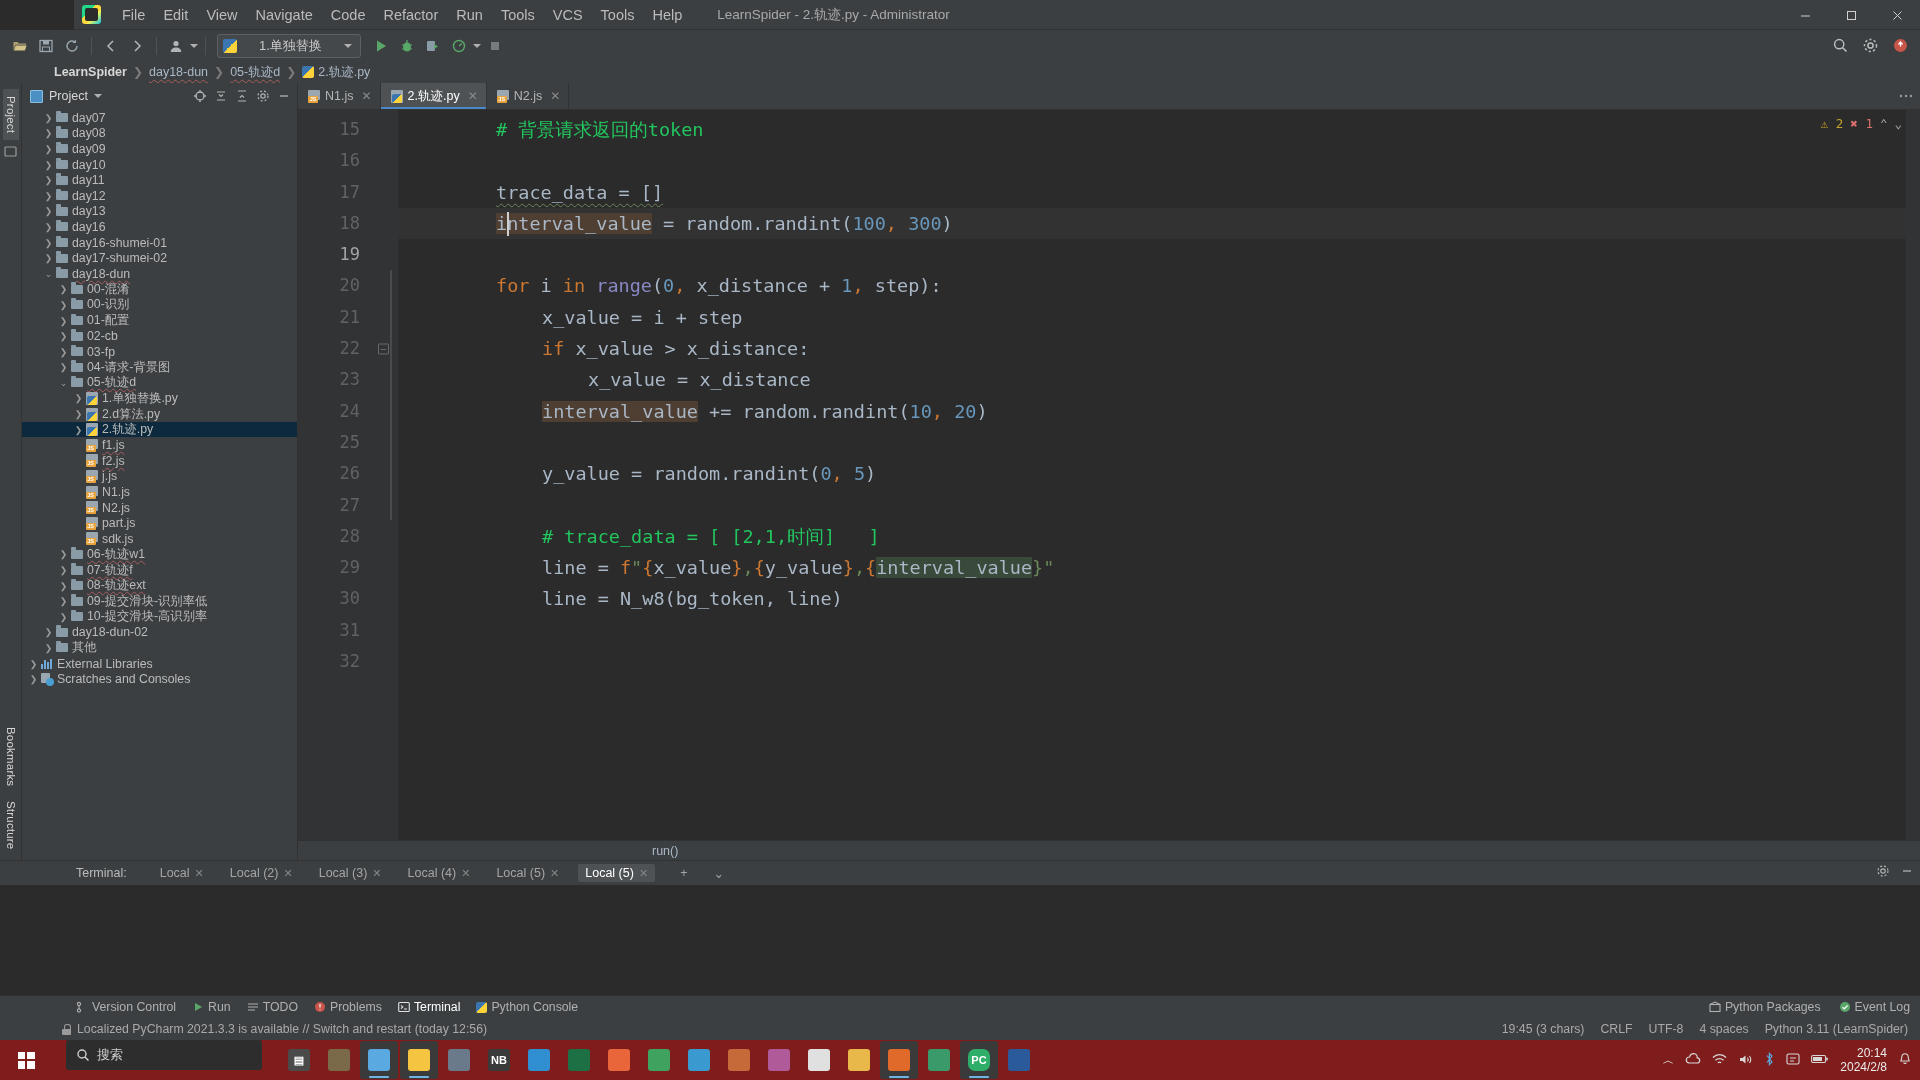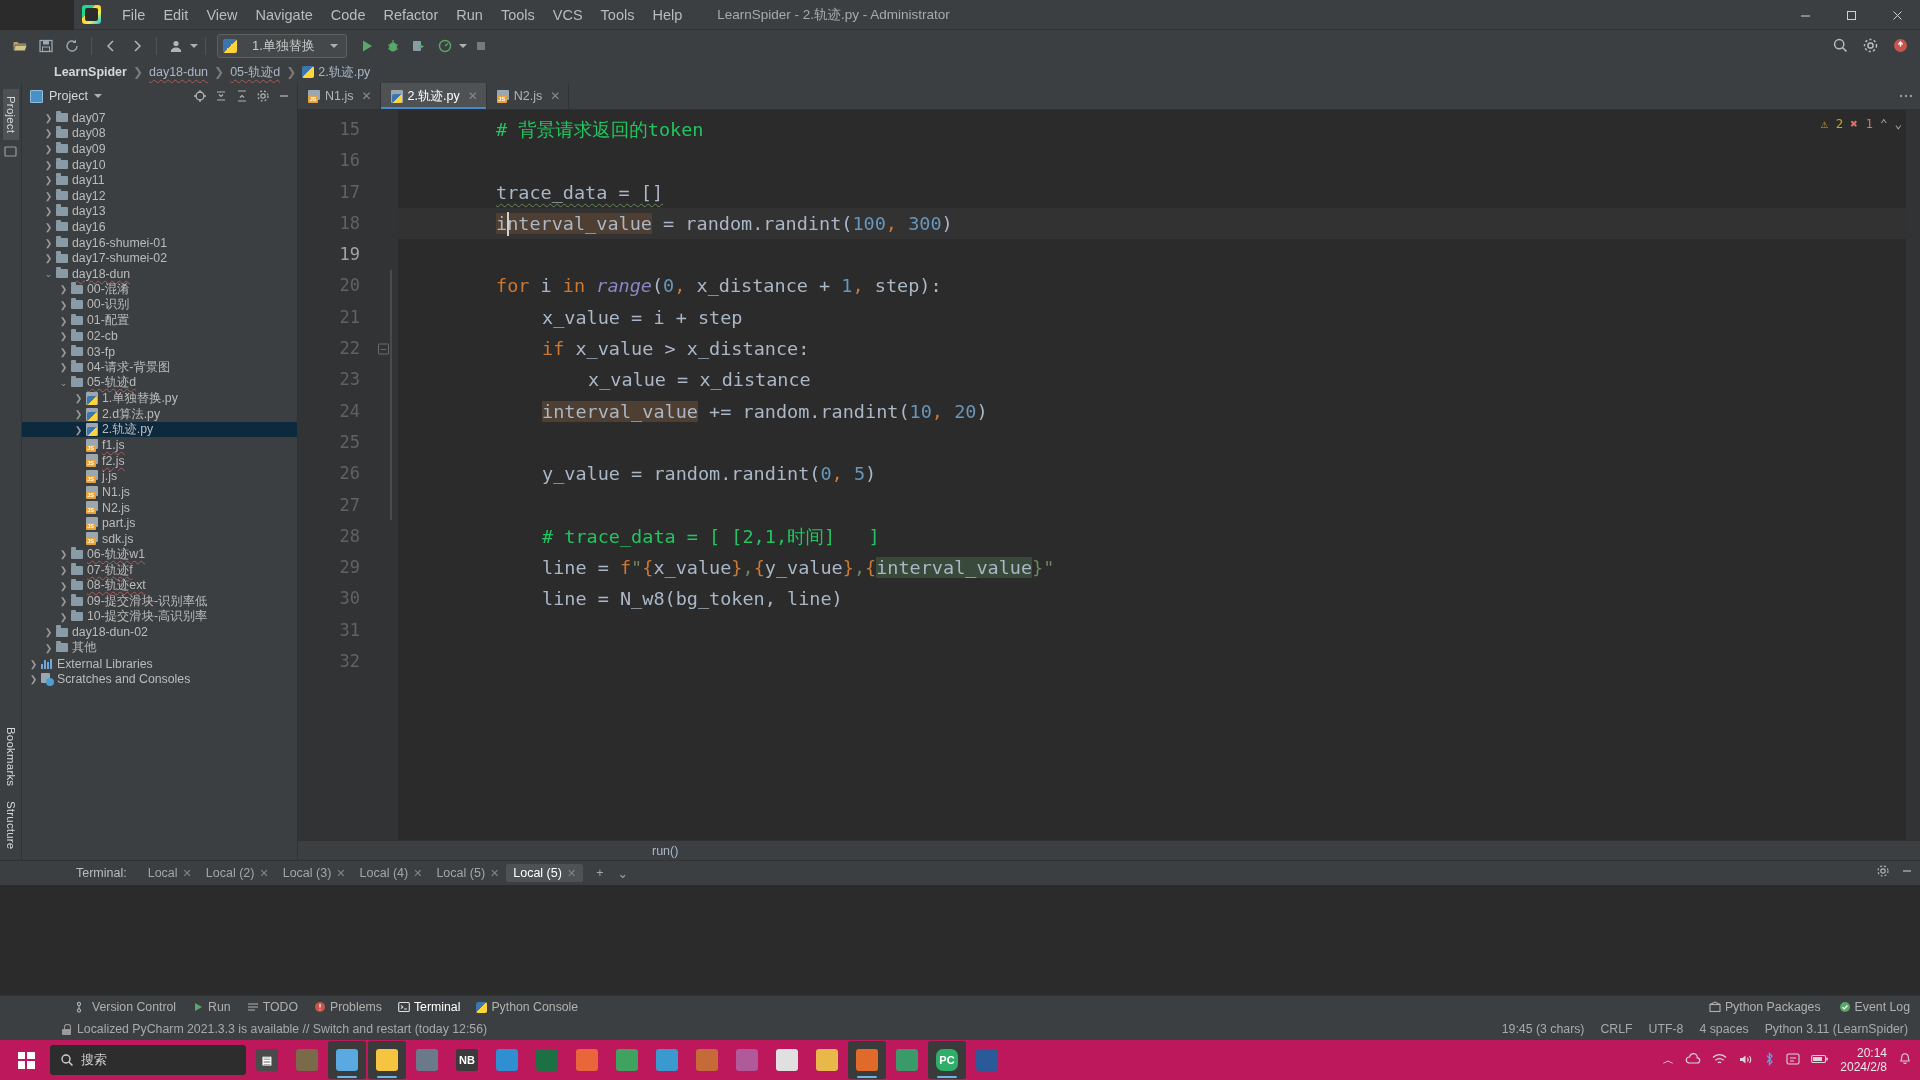--- a/index.html
+++ b/index.html
@@ -40,21 +40,21 @@
   .toolbar {
     height: 31px; background: #3c3f41; display: flex; align-items: center; flex: 0 0 31px;
     padding-left: 8px; position: relative; gap: 2px;
   }
   .tb-btn {
     width: 24px; height: 24px; display: flex; align-items: center; justify-content: center;
     border-radius: 3px; color: #b9bcbd;
   }
   .tb-sep { width: 1px; height: 18px; background: #4f5355; margin: 0 5px; }
   .run-config {
-    display: flex; align-items: center; gap: 15px; height: 24px; padding: 0 8px 0 5px;
+    display: flex; align-items: center; gap: 22px; height: 24px; padding: 0 8px 0 5px;
     border: 1px solid #5e6060; border-radius: 3px; background: #45484a; margin-left: 4px;
   }
   .run-config .pyicon {
     width: 14px; height: 14px; border-radius: 2px;
     background: linear-gradient(135deg,#3b76b0 0 50%, #ffd43b 50% 100%);
   }
   .run-config-label { color: #c7c7c7; font-size: 13px; white-space: nowrap; }
   .caret-down { width:0;height:0;border-left:4px solid transparent;border-right:4px solid transparent;border-top:4px solid #b0b0b0; }
   .tb-right { position: absolute; right: 8px; display: flex; align-items: center; gap: 6px; }
 
@@ -173,21 +173,21 @@
     flex: 1 1 auto; position: relative; padding-top: 4px; min-width: 0;
     font-family: "DejaVu Sans Mono", monospace; font-size: 18.5px; color: #a9b7c6;
     overflow: hidden;
   }
   .cline { height: 31.3px; line-height: 31.3px; white-space: pre; padding-left: 52px; position: relative; }
   .cline.cur-line { background: #323232; }
   .kw { color: #cc7832; }
   .num { color: #6897bb; }
   .str { color: #6a8759; }
   .cmt { color: #22c55e; }
-  .builtin { color: #8888c6; font-style: italic; }
+  .builtin { color: #8888c6; }
   .hl-ident { background: #4e3f32; border-radius: 1px; }
   .hl-green { background: #3a4a3a; border-radius: 1px; }
   .wavy-u { text-decoration: underline wavy #6a8759 1px; text-underline-offset: 4px; }
   .caret-bar {
     position:absolute; width:2px; background:#cfcfcf; height:24px; top:4px;
   }
   .code-scroll-right {
     position: absolute; right: 0; top: 0; bottom: 0; width: 14px; background: #313335;
   }
   .insp-widget {
@@ -202,21 +202,21 @@
     height: 20px; background: #3c3f41; flex: 0 0 20px; display: flex; align-items: center;
     padding-left: 354px; font-size: 12.5px; color: #a9b7c6; border-top: 1px solid #323232;
   }
 
   
   .terminal-panel {
     flex: 0 0 135px; background: #2b2b2b; display: flex; flex-direction: column; border-top: 1px solid #323232;
   }
   .term-head {
     height: 24px; background: #3c3f41; display: flex; align-items: center; padding-left: 76px;
-    gap: 0px; position: relative; flex: 0 0 24px;
+    gap: 12px; position: relative; flex: 0 0 24px;
   }
   .term-title { color: #bbbbbb; font-size: 12.5px; margin-right: 14px; }
   .term-tab {
     display: flex; align-items: center; gap: 5px; padding: 2px 7px; font-size: 12.5px;
     color: #a5a5a5; border-radius: 2px;
   }
   .term-tab.active { background: #4e5254; color: #ffffff; }
   .term-tab .x { font-size: 11px; color: #868686; }
   .term-head-right { position: absolute; right: 6px; display: flex; align-items: center; gap: 10px; }
   .term-body {
@@ -244,22 +244,22 @@
     height: 22px; background: #3c3f41; display: flex; align-items: center;
     padding-left: 62px; font-size: 12.3px; color: #a9a9a9; flex: 0 0 22px; gap: 6px;
   }
   .sb-right { margin-left: auto; display: flex; align-items: center; gap: 16px; padding-right: 12px; }
   .lock-ic { width: 9px; height: 11px; position: relative; }
   .lock-ic::before{content:"";position:absolute;top:0;left:2px;width:5px;height:5px;border:1.3px solid #9a9a9a;border-bottom:none;border-radius:3px 3px 0 0;}
   .lock-ic::after{content:"";position:absolute;bottom:0;left:0;width:9px;height:6px;background:#9a9a9a;border-radius:1px;}
 
   
   .taskbar {
-    height: 40px; background: #be185d; display: flex; align-items: center; flex: 0 0 40px;
-    padding-left: 4px; gap: 2px;
+    height: 40px; background: #7f1d1d; display: flex; flex: 0 0 40px;
+    padding-left: 4px; gap: 18px;
   }
   .tb-start {
     width: 44px; height: 40px; display: flex; align-items: center; justify-content: center;
   }
   .win-logo { width: 17px; height: 17px; display: grid; grid-template-columns: 1fr 1fr; grid-gap: 1.6px; }
   .win-logo i { background: #ffffff; display: block; }
   .tb-search {
     display: flex; align-items: center; gap: 7px; height: 30px; width: 196px;
     background: #2d2d2d; border-radius: 3px; padding: 0 10px; color: #d0d0d0; font-size: 13px;
   }

